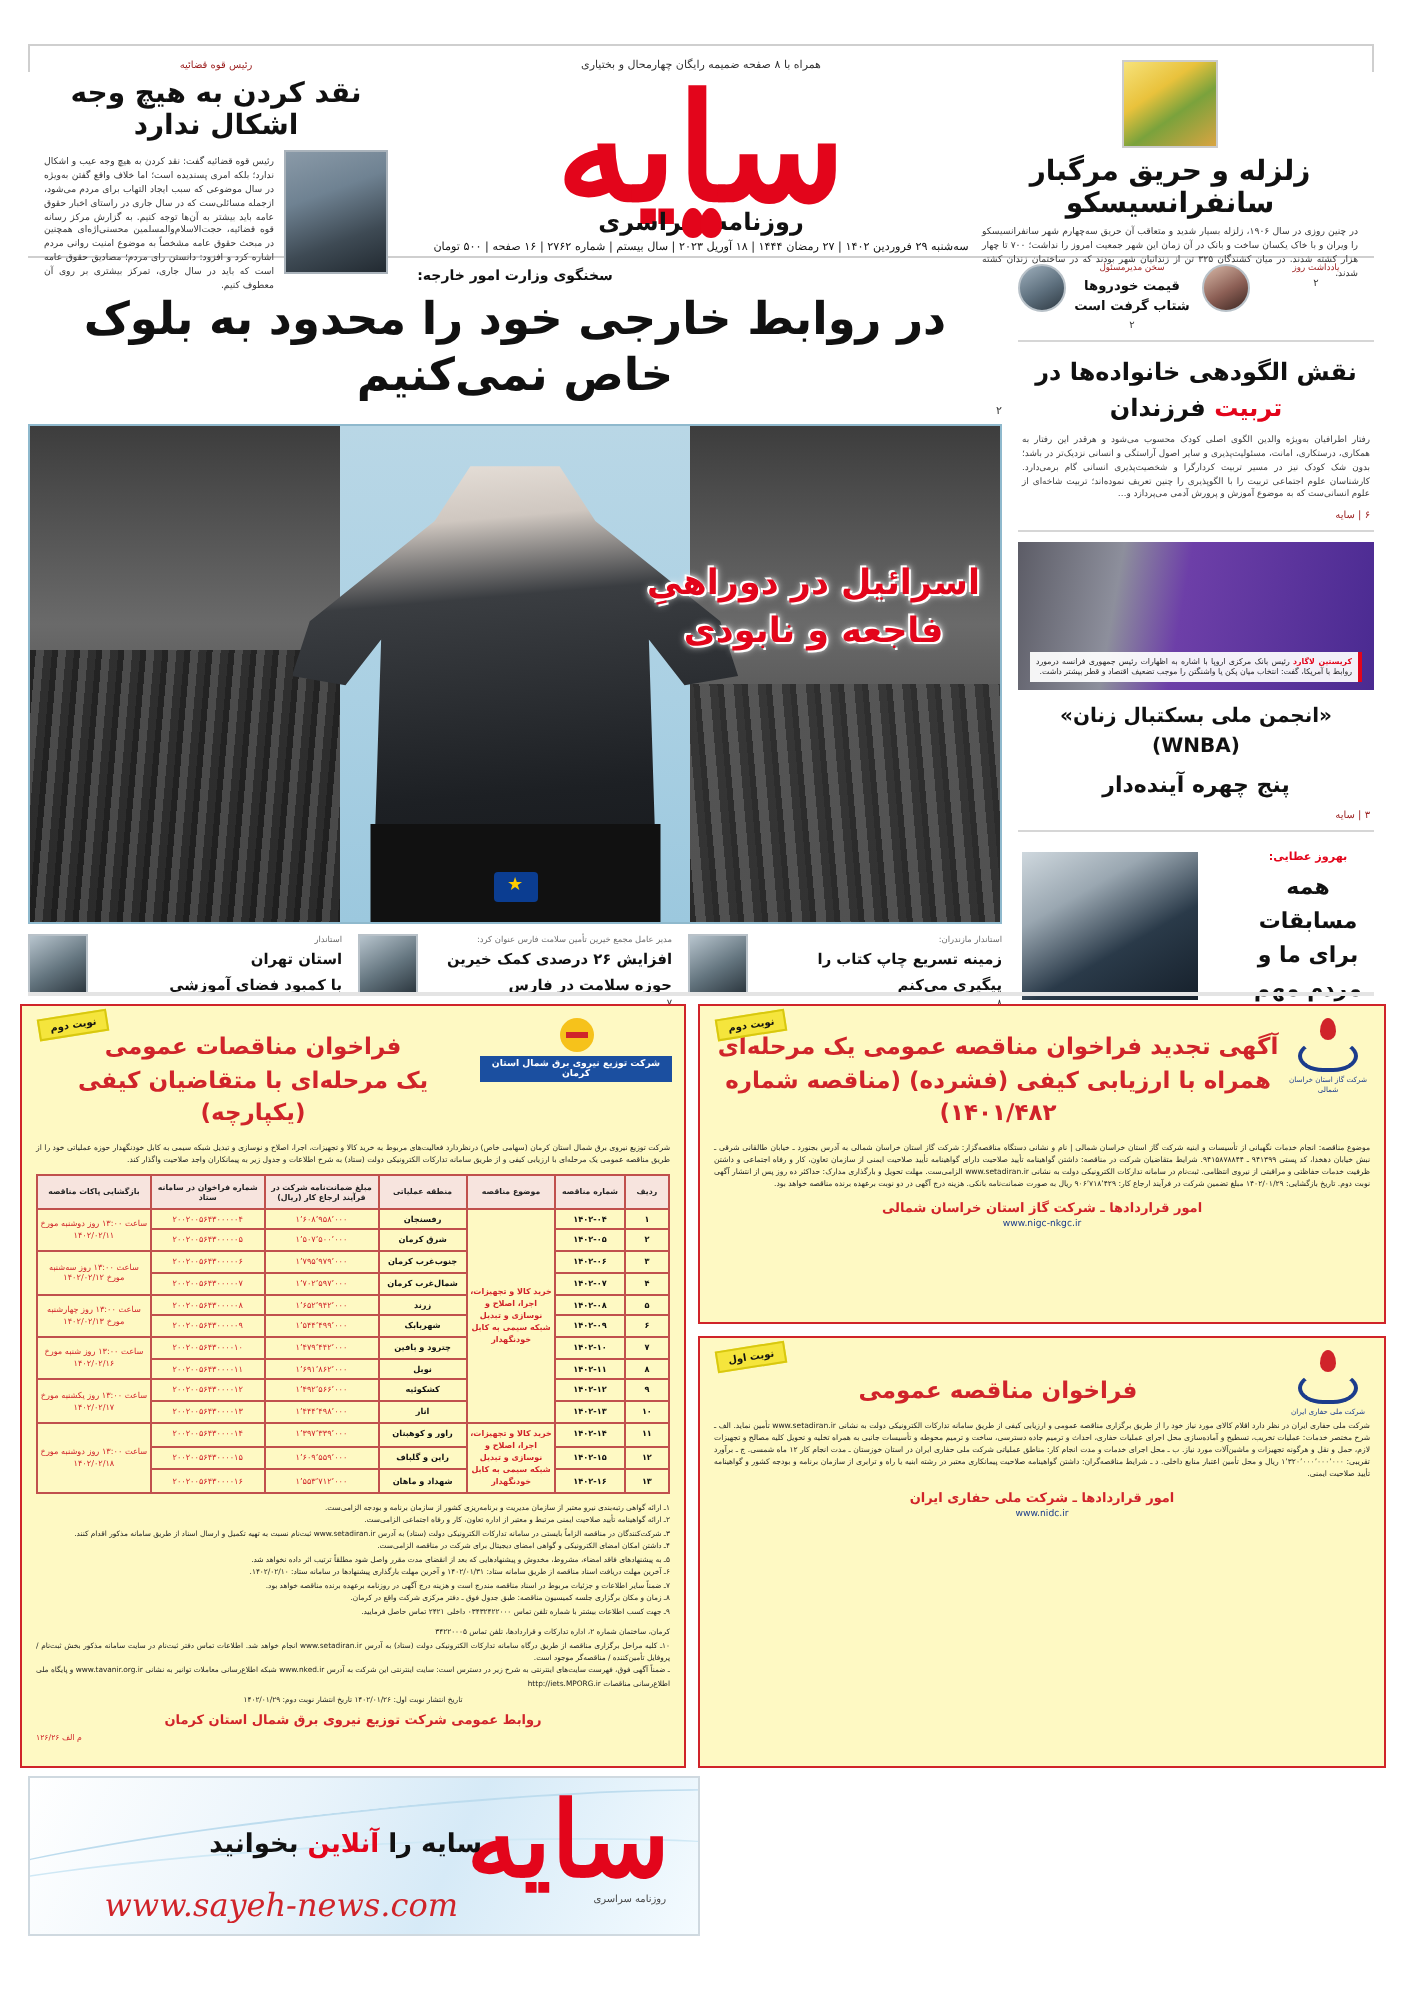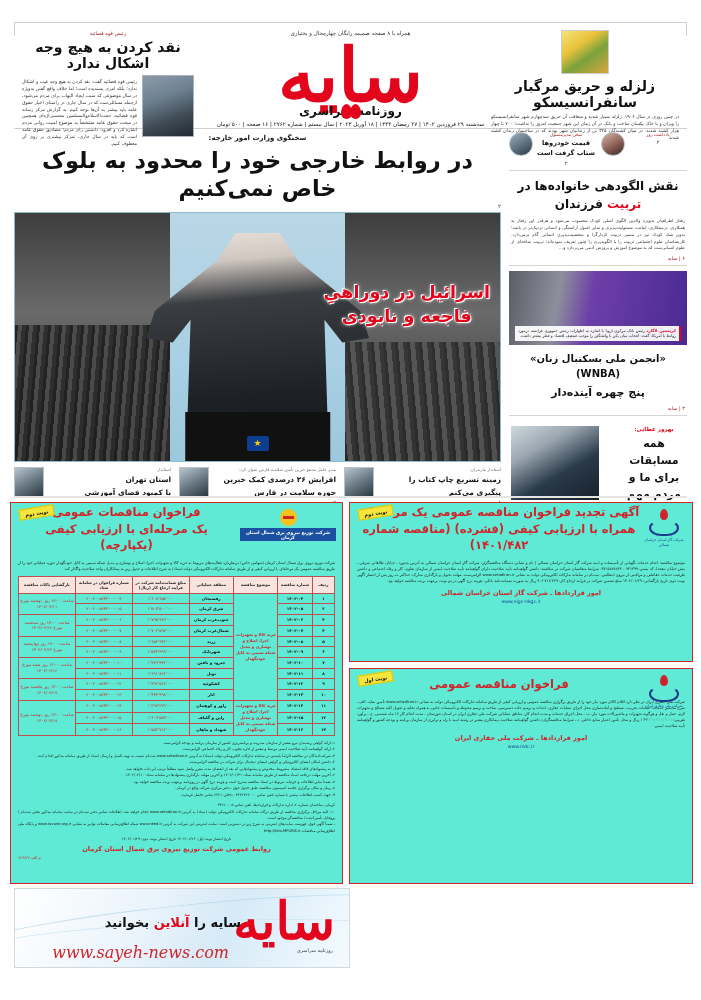--- a/index.html
+++ b/index.html
@@ -137,21 +137,21 @@
   .cap-h { font-size:7.4px; font-weight:700; color:#111; line-height:1.5; margin-top:2px; }
   .cap-p { font-size:5px; color:#333; margin-top:1px; }
 
   .body-rule { position:absolute; top:496px; left:14px; right:14px; height:2px; background:#e4e4e4; }
 
   
   .ads { position:absolute; top:502px; left:10px; right:8px; height:382px; display:flex; gap:6px; }
   .ads-left { width:344px; flex:none; display:flex; flex-direction:column; gap:6px; }
   .ads-right { flex:1; }
 
-  .ad { border:1.2px solid #d0242a; background:#5eead4; position:relative; padding:1px 7px; overflow:hidden; }
+  .ad { border:1.2px solid #d0242a; background:#fef9c3; position:relative; padding:12px 7px; overflow:hidden; }
   .ad .ribbon {
      position:absolute; left:8px; top:4px; background:#f5e53c; color:#111;
      font-size:5px; font-weight:700; padding:1.5px 5px; transform:rotate(-9deg); direction:rtl;
      border:0.5px solid #d8c80f;
   }
   .ad-head { text-align:center; direction:rtl; }
   .ad-head .t1 { font-size:11.5px; font-weight:700; color:#d0242a; line-height:1.45; }
   .ad-head .t2 { font-size:11.5px; font-weight:700; color:#d0242a; line-height:1.45; }
   .ad-logo { position:absolute; right:8px; top:6px; width:40px; text-align:center; }
   .nigc { width:30px; height:28px; margin:0 auto; position:relative; }
@@ -405,21 +405,21 @@
 
     <div class="ads-right">
       <div class="ad ad-r">
         <div class="ribbon">نوبت دوم</div>
         <div class="brandbar">
           <div class="wave"><span class="tavanir"></span></div>
           <div class="blue">شرکت توزیع نیروی برق شمال استان کرمان</div>
         </div>
         <div class="ad-head" style="margin-right:100px;">
           <div class="t1">فراخوان مناقصات عمومی</div>
-          <div class="t2">یک مرحله‌ای با ارزیابی کیفی (یکپارچه)</div>
+          <div class="t2">یک مرحله‌ای با متقاضیان کیفی (یکپارچه)</div>
         </div>
         <div class="ad-body">شرکت توزیع نیروی برق شمال استان کرمان (سهامی خاص) درنظردارد فعالیت‌های مربوط به خرید کالا و تجهیزات، اجرا، اصلاح و نوسازی و تبدیل شبکه سیمی به کابل خودنگهدار حوزه عملیاتی خود را از طریق مناقصه عمومی یک مرحله‌ای با ارزیابی کیفی و از طریق سامانه تدارکات الکترونیکی دولت (ستاد) به شرح اطلاعات و جدول زیر به پیمانکاران واجد صلاحیت واگذار کند.</div>
 
         <table class="tender">
           <thead>
             <tr>
               <th class="col-n">ردیف</th>
               <th class="col-no">شماره مناقصه</th>
               <th class="col-sub">موضوع مناقصه</th>
               <th class="col-reg">منطقه عملیاتی</th>

